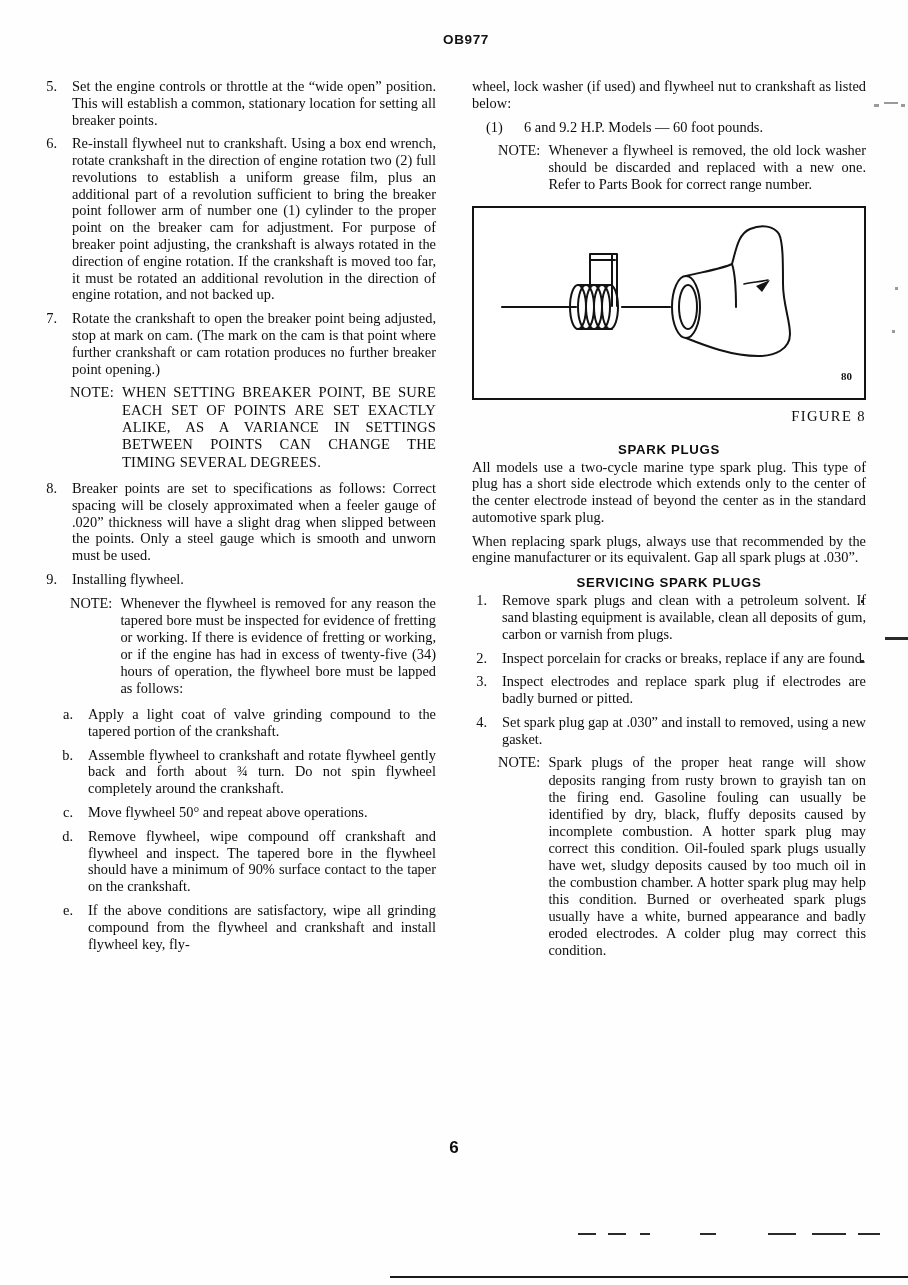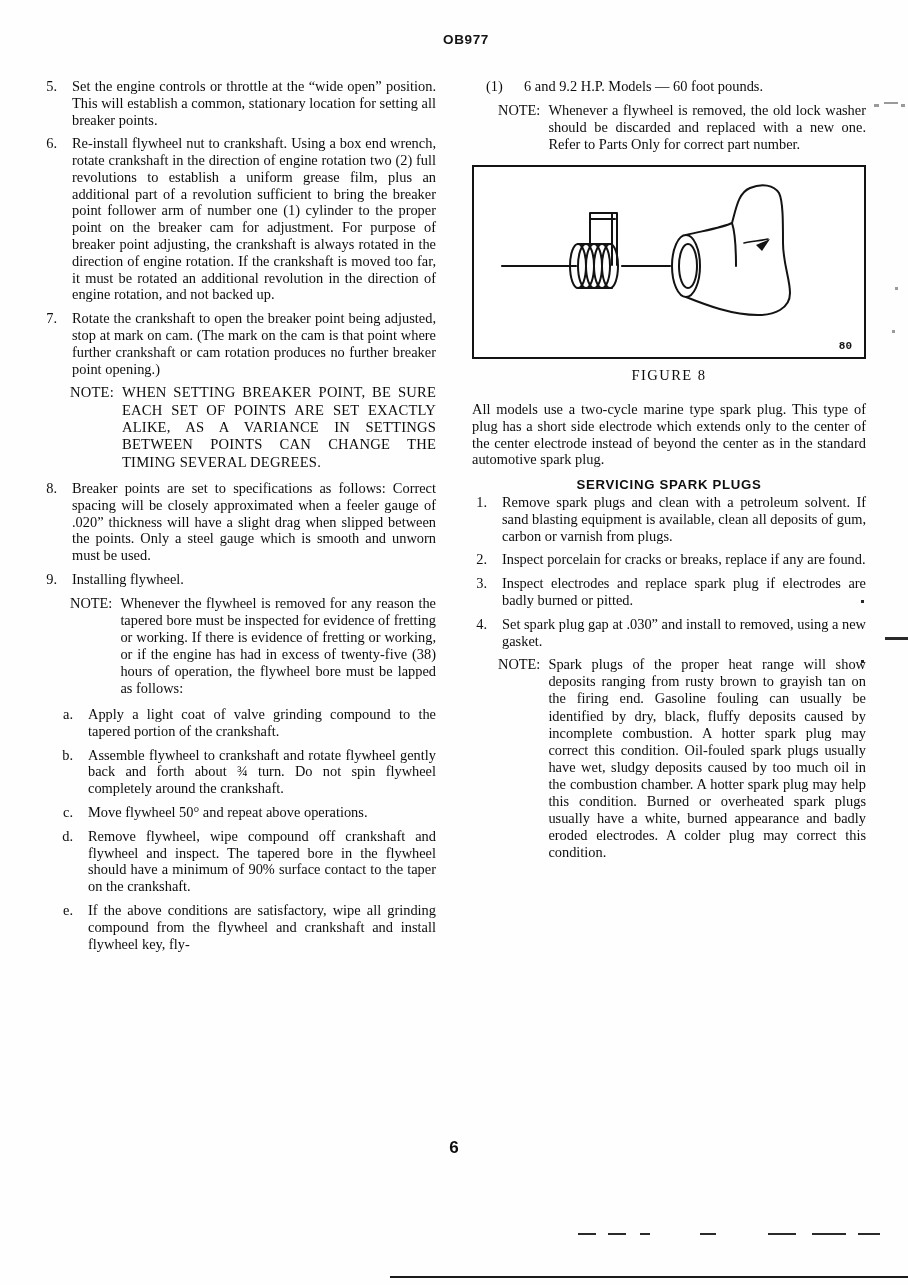--- a/index.html
+++ b/index.html
@@ -131,28 +131,28 @@
     position: relative;
     border: 2px solid #131313;
     height: 190px;
     background: #ffffff;
     overflow: hidden;
   }
   .figure-box svg { display: block; width: 100%; height: 100%; }
   .figure-num {
     position: absolute;
     right: 12px;
-    bottom: 5px;
-    font-family: Liberation Mono, monospace;
+    bottom: 16px;
+    font-family: Liberation Serif, serif;
     font-weight: bold;
     font-size: 11px;
     color: #131313;
   }
   .figure-caption {
-    text-align: center;
+    text-align: right;
     font-size: 14.6px;
     letter-spacing: 1.4px;
     margin-top: 8px;
     margin-bottom: 17px;
   }
 
   
   .page-number {
     position: absolute;
     top: 1138px;
@@ -217,21 +217,21 @@
         <div class="body">Breaker points are set to specifications as follows: Correct spacing will be closely approximated when a feeler gauge of .020” thickness will have a slight drag when slipped between the points. Only a steel gauge which is smooth and unworn must be used.</div>
       </div>
 
       <div class="li">
         <div class="marker">9.</div>
         <div class="body">Installing flywheel.</div>
       </div>
 
       <div class="note">
         <div class="note-label">NOTE:</div>
-        <div class="note-body">Whenever the flywheel is removed for any reason the tapered bore must be inspected for evidence of fretting or working. If there is evidence of fretting or working, or if the engine has had in excess of twenty-five (38) hours of operation, the flywheel bore must be lapped as follows:</div>
+        <div class="note-body">Whenever the flywheel is removed for any reason the tapered bore must be inspected for evidence of fretting or working. If there is evidence of fretting or working, or if the engine has had in excess of twenty-five (34) hours of operation, the flywheel bore must be lapped as follows:</div>
       </div>
 
       <div class="li sub">
         <div class="marker">a.</div>
         <div class="body">Apply a light coat of valve grinding compound to the tapered portion of the crankshaft.</div>
       </div>
 
       <div class="li sub">
         <div class="marker">b.</div>
         <div class="body">Assemble flywheel to crankshaft and rotate flywheel gently back and forth about ¾ turn. Do not spin flywheel completely around the crankshaft.</div>
@@ -249,29 +249,30 @@
 
       <div class="li sub">
         <div class="marker">e.</div>
         <div class="body">If the above conditions are satisfactory, wipe all grinding compound from the flywheel and crankshaft and install flywheel key, fly-</div>
       </div>
 
     </div>
 
     <div class="col">
 
+      <p>wheel, lock washer (if used) and flywheel nut to crankshaft as listed below:</p>
 
       <div class="li paren">
         <div class="marker">(1)</div>
         <div class="body">6 and 9.2 H.P. Models — 60 foot pounds.</div>
       </div>
 
       <div class="note right-note">
         <div class="note-label">NOTE:</div>
-        <div class="note-body">Whenever a flywheel is removed, the old lock washer should be discarded and replaced with a new one. Refer to Parts Only for correct part number.</div>
+        <div class="note-body">Whenever a flywheel is removed, the old lock washer should be discarded and replaced with a new one. Refer to Parts Book for correct range number.</div>
       </div>
 
       <div class="figure-wrap">
         <div class="figure-box">
           <svg viewBox="0 0 390 190" preserveAspectRatio="xMidYMid meet">
             <g fill="none" stroke="#131313" stroke-width="2" stroke-linecap="round" stroke-linejoin="round">
 
               <line x1="28" y1="99" x2="102" y2="99" stroke-width="2.2"></line>
               <line x1="148" y1="99" x2="196" y2="99" stroke-width="2.2"></line>
 
@@ -304,22 +305,24 @@
 
               <path d="M282 78 L296 72 L288 84 Z" fill="#131313" stroke="none"></path>
               <path d="M270 76 C 278 74, 286 74, 294 72" stroke-width="1.6"></path>
             </g>
           </svg>
           <div class="figure-num">80</div>
         </div>
         <div class="figure-caption">FIGURE 8</div>
       </div>
 
+      <div class="section-head">SPARK PLUGS</div>
 
       <p>All models use a two-cycle marine type spark plug. This type of plug has a short side electrode which extends only to the center of the center electrode instead of beyond the center as in the standard automotive spark plug.</p>
+      <p>When replacing spark plugs, always use that recommended by the engine manufacturer or its equivalent. Gap all spark plugs at .030”.</p>
 
       <div class="section-head">SERVICING SPARK PLUGS</div>
 
       <div class="li">
         <div class="marker">1.</div>
         <div class="body">Remove spark plugs and clean with a petroleum solvent. If sand blasting equipment is available, clean all deposits of gum, carbon or varnish from plugs.</div>
       </div>
 
       <div class="li">
         <div class="marker">2.</div>

